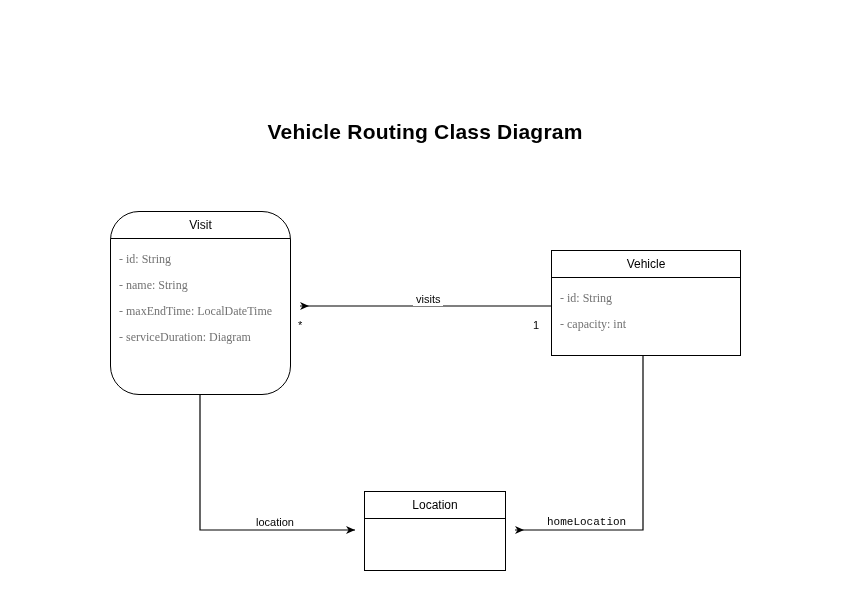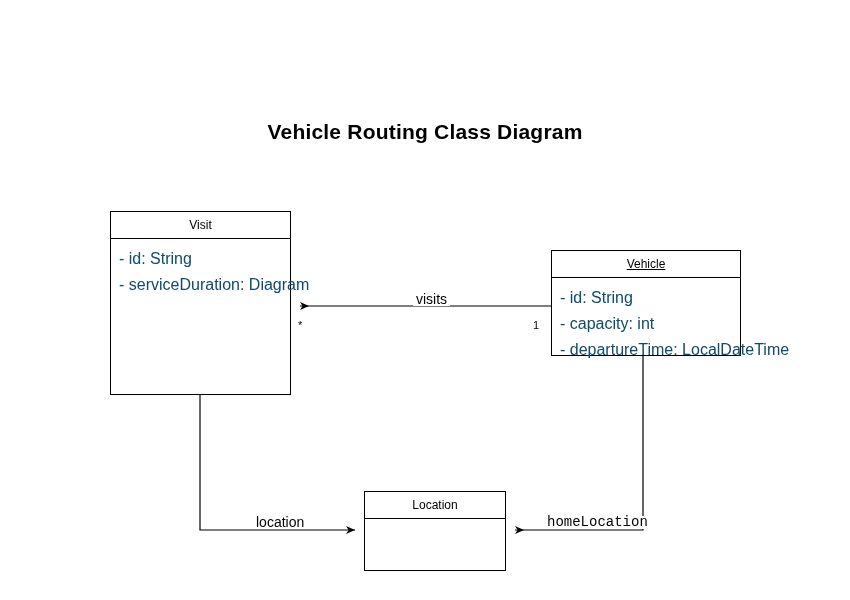--- a/index.html
+++ b/index.html
@@ -54,46 +54,48 @@
     border-bottom: 1px solid #000000;
     color: #000000;
   }
   .uml-attrs {
     box-sizing: border-box;
     width: 100%;
     padding: 0;
   }
   .uml-attr {
     box-sizing: border-box;
-    font-size: 16px;
+    font-size: 12px;
     line-height: 14px;
-    color: #0c4a6e;
+    color: #737373;
     padding-left: 8px;
     white-space: nowrap;
+    font-family: Liberation Serif, serif;
   }
 
   
   #class-visit {
     left: 110px;
     top: 177px;
     width: 181px;
     height: 184px;
+    border-radius: 29px;
   }
   #class-visit .uml-class-name { padding-top: 6px; padding-bottom: 6px; }
   #class-visit .uml-attrs { padding-top: 7px; }
   #class-visit .uml-attr { height: 26px; line-height: 26px; }
 
   
   #class-vehicle {
     left: 551px;
     top: 216px;
     width: 190px;
     height: 106px;
   }
-  #class-vehicle .uml-class-name { padding-top: 6px; padding-bottom: 6px; text-decoration: underline; }
+  #class-vehicle .uml-class-name { padding-top: 6px; padding-bottom: 6px; }
   #class-vehicle .uml-attrs { padding-top: 7px; }
   #class-vehicle .uml-attr { height: 26px; line-height: 26px; }
 
   
   #class-location {
     left: 364px;
     top: 457px;
     width: 142px;
     height: 80px;
   }
@@ -107,21 +109,21 @@
     left: 0;
     top: 0;
     width: 850px;
     height: 600px;
     z-index: 2;
   }
 
   
   .edge-label {
     position: absolute;
-    font-size: 14px;
+    font-size: 11px;
     line-height: 13px;
     color: #000000;
     background: #ffffff;
     white-space: nowrap;
     z-index: 6;
     padding: 0 3px;
   }
   .multiplicity {
     position: absolute;
     font-size: 11px;
@@ -175,30 +177,31 @@
   <div class="multiplicity" id="mult-visits-source">1</div>
 
   <div class="edge-label" id="label-location">location</div>
 
   <div class="edge-label" id="label-homelocation">homeLocation</div>
 
   <div class="uml-class" id="class-visit">
     <div class="uml-class-name">Visit</div>
     <div class="uml-attrs">
       <div class="uml-attr">- id: String</div>
+      <div class="uml-attr">- name: String</div>
+      <div class="uml-attr">- maxEndTime: LocalDateTime</div>
       <div class="uml-attr">- serviceDuration: Diagram</div>
     </div>
   </div>
 
   <div class="uml-class" id="class-vehicle">
     <div class="uml-class-name">Vehicle</div>
     <div class="uml-attrs">
       <div class="uml-attr">- id: String</div>
       <div class="uml-attr">- capacity: int</div>
-      <div class="uml-attr">- departureTime: LocalDateTime</div>
     </div>
   </div>
 
   <div class="uml-class" id="class-location">
     <div class="uml-class-name">Location</div>
   </div>
 
 </div>
 
 </body></html>

